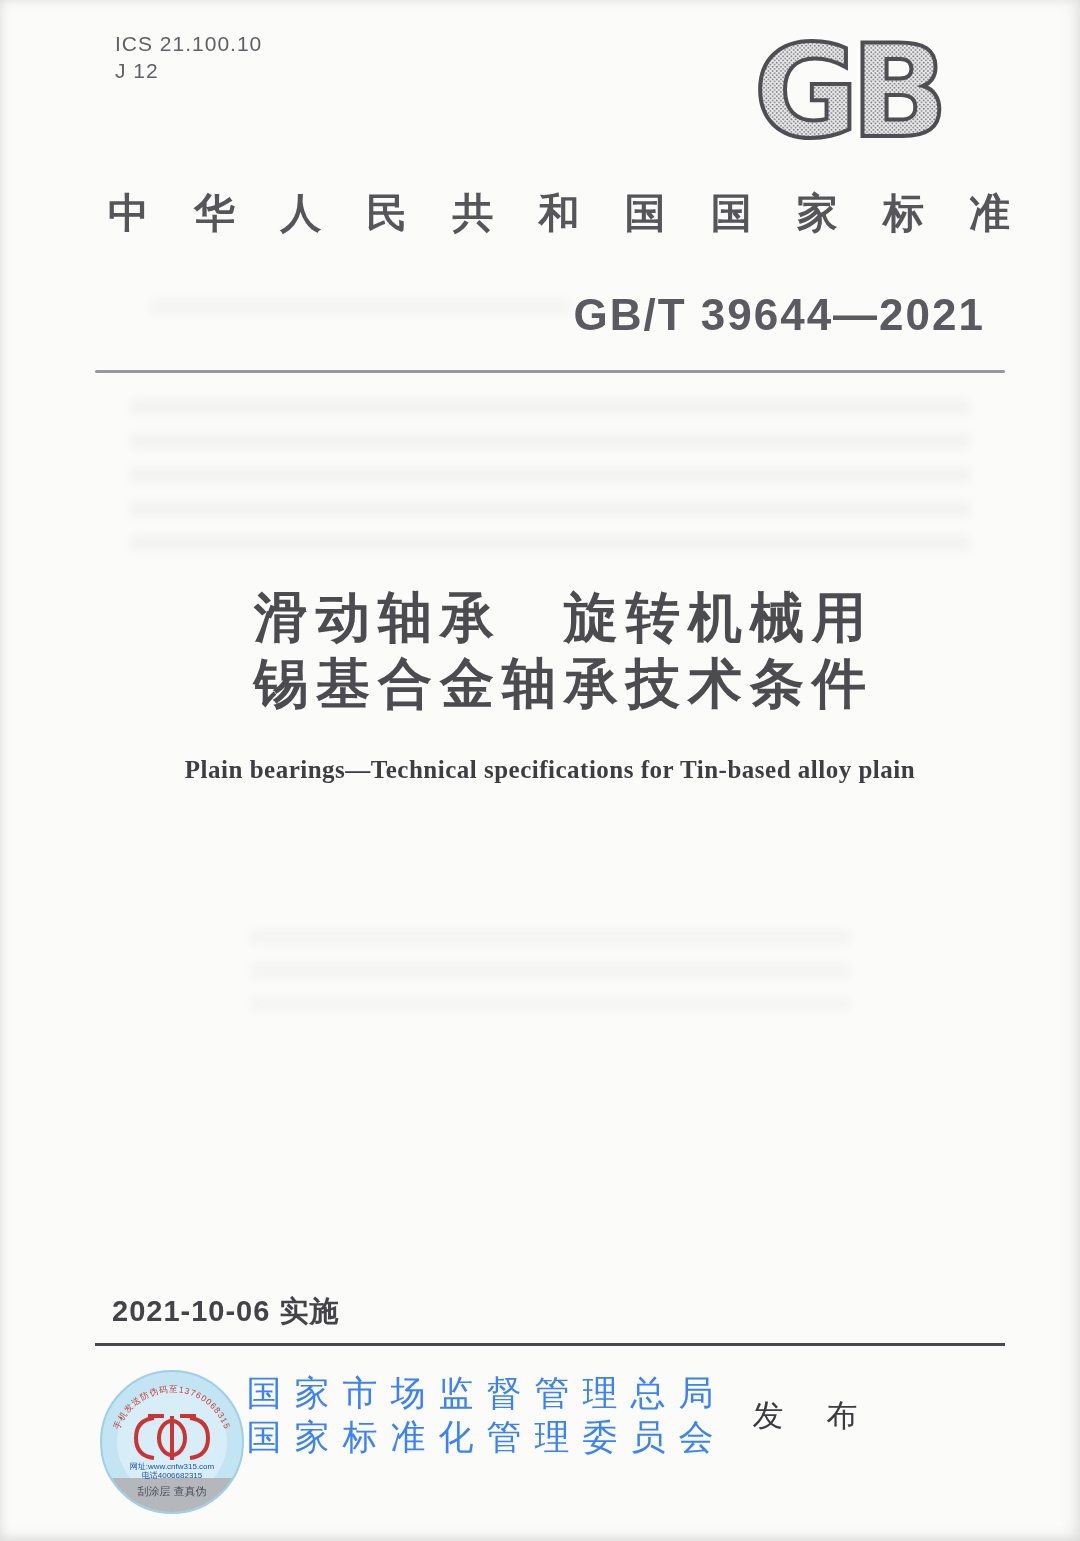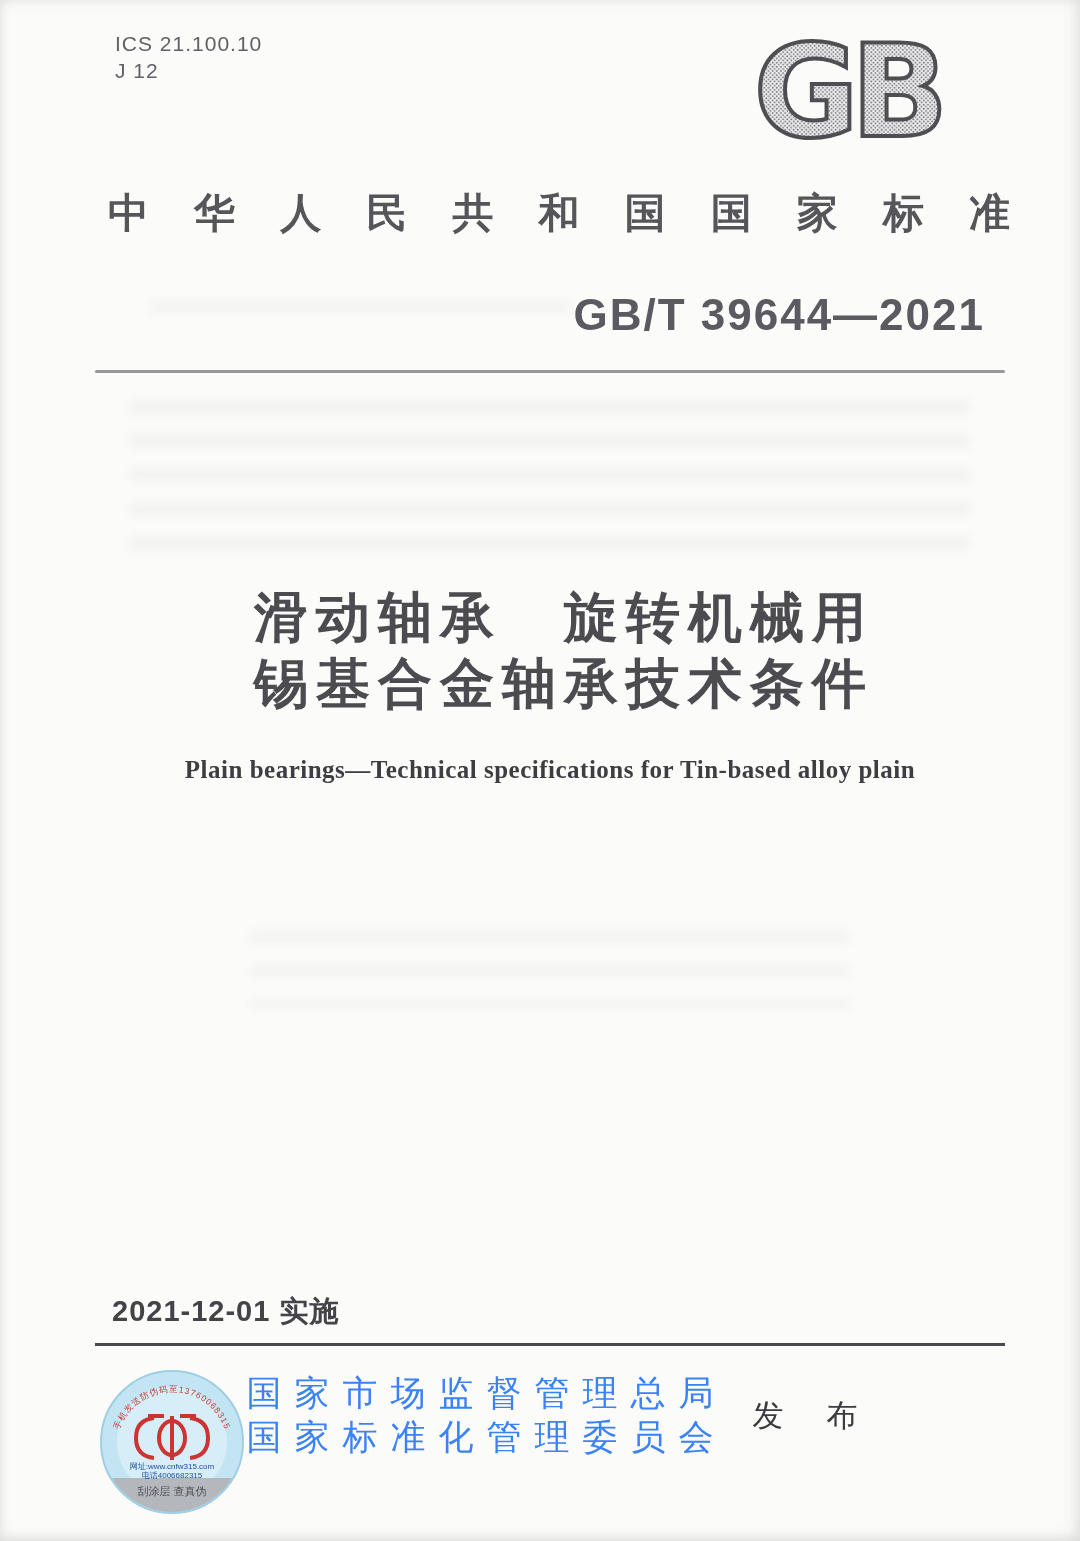--- a/index.html
+++ b/index.html
@@ -116,21 +116,21 @@
 <div class="title-cn">
   <div>滑动轴承　旋转机械用</div>
   <div>锡基合金轴承技术条件</div>
 </div>
 
 <div class="title-en">
   <div>Plain bearings—Technical specifications for Tin-based alloy plain</div>
 </div>
 
 <div class="dates">
-  <span>2021-12-01 实施</span>
+  <span>2021-10-06 实施</span>
 </div>
 
 <div class="rule-bottom"></div>
 
 <div class="issuer-row">
   <div class="issuer-lines">
     <div>国家市场监督管理总局</div>
     <div>国家标准化管理委员会</div>
   </div>
   <div class="publish-label">发　布</div>

